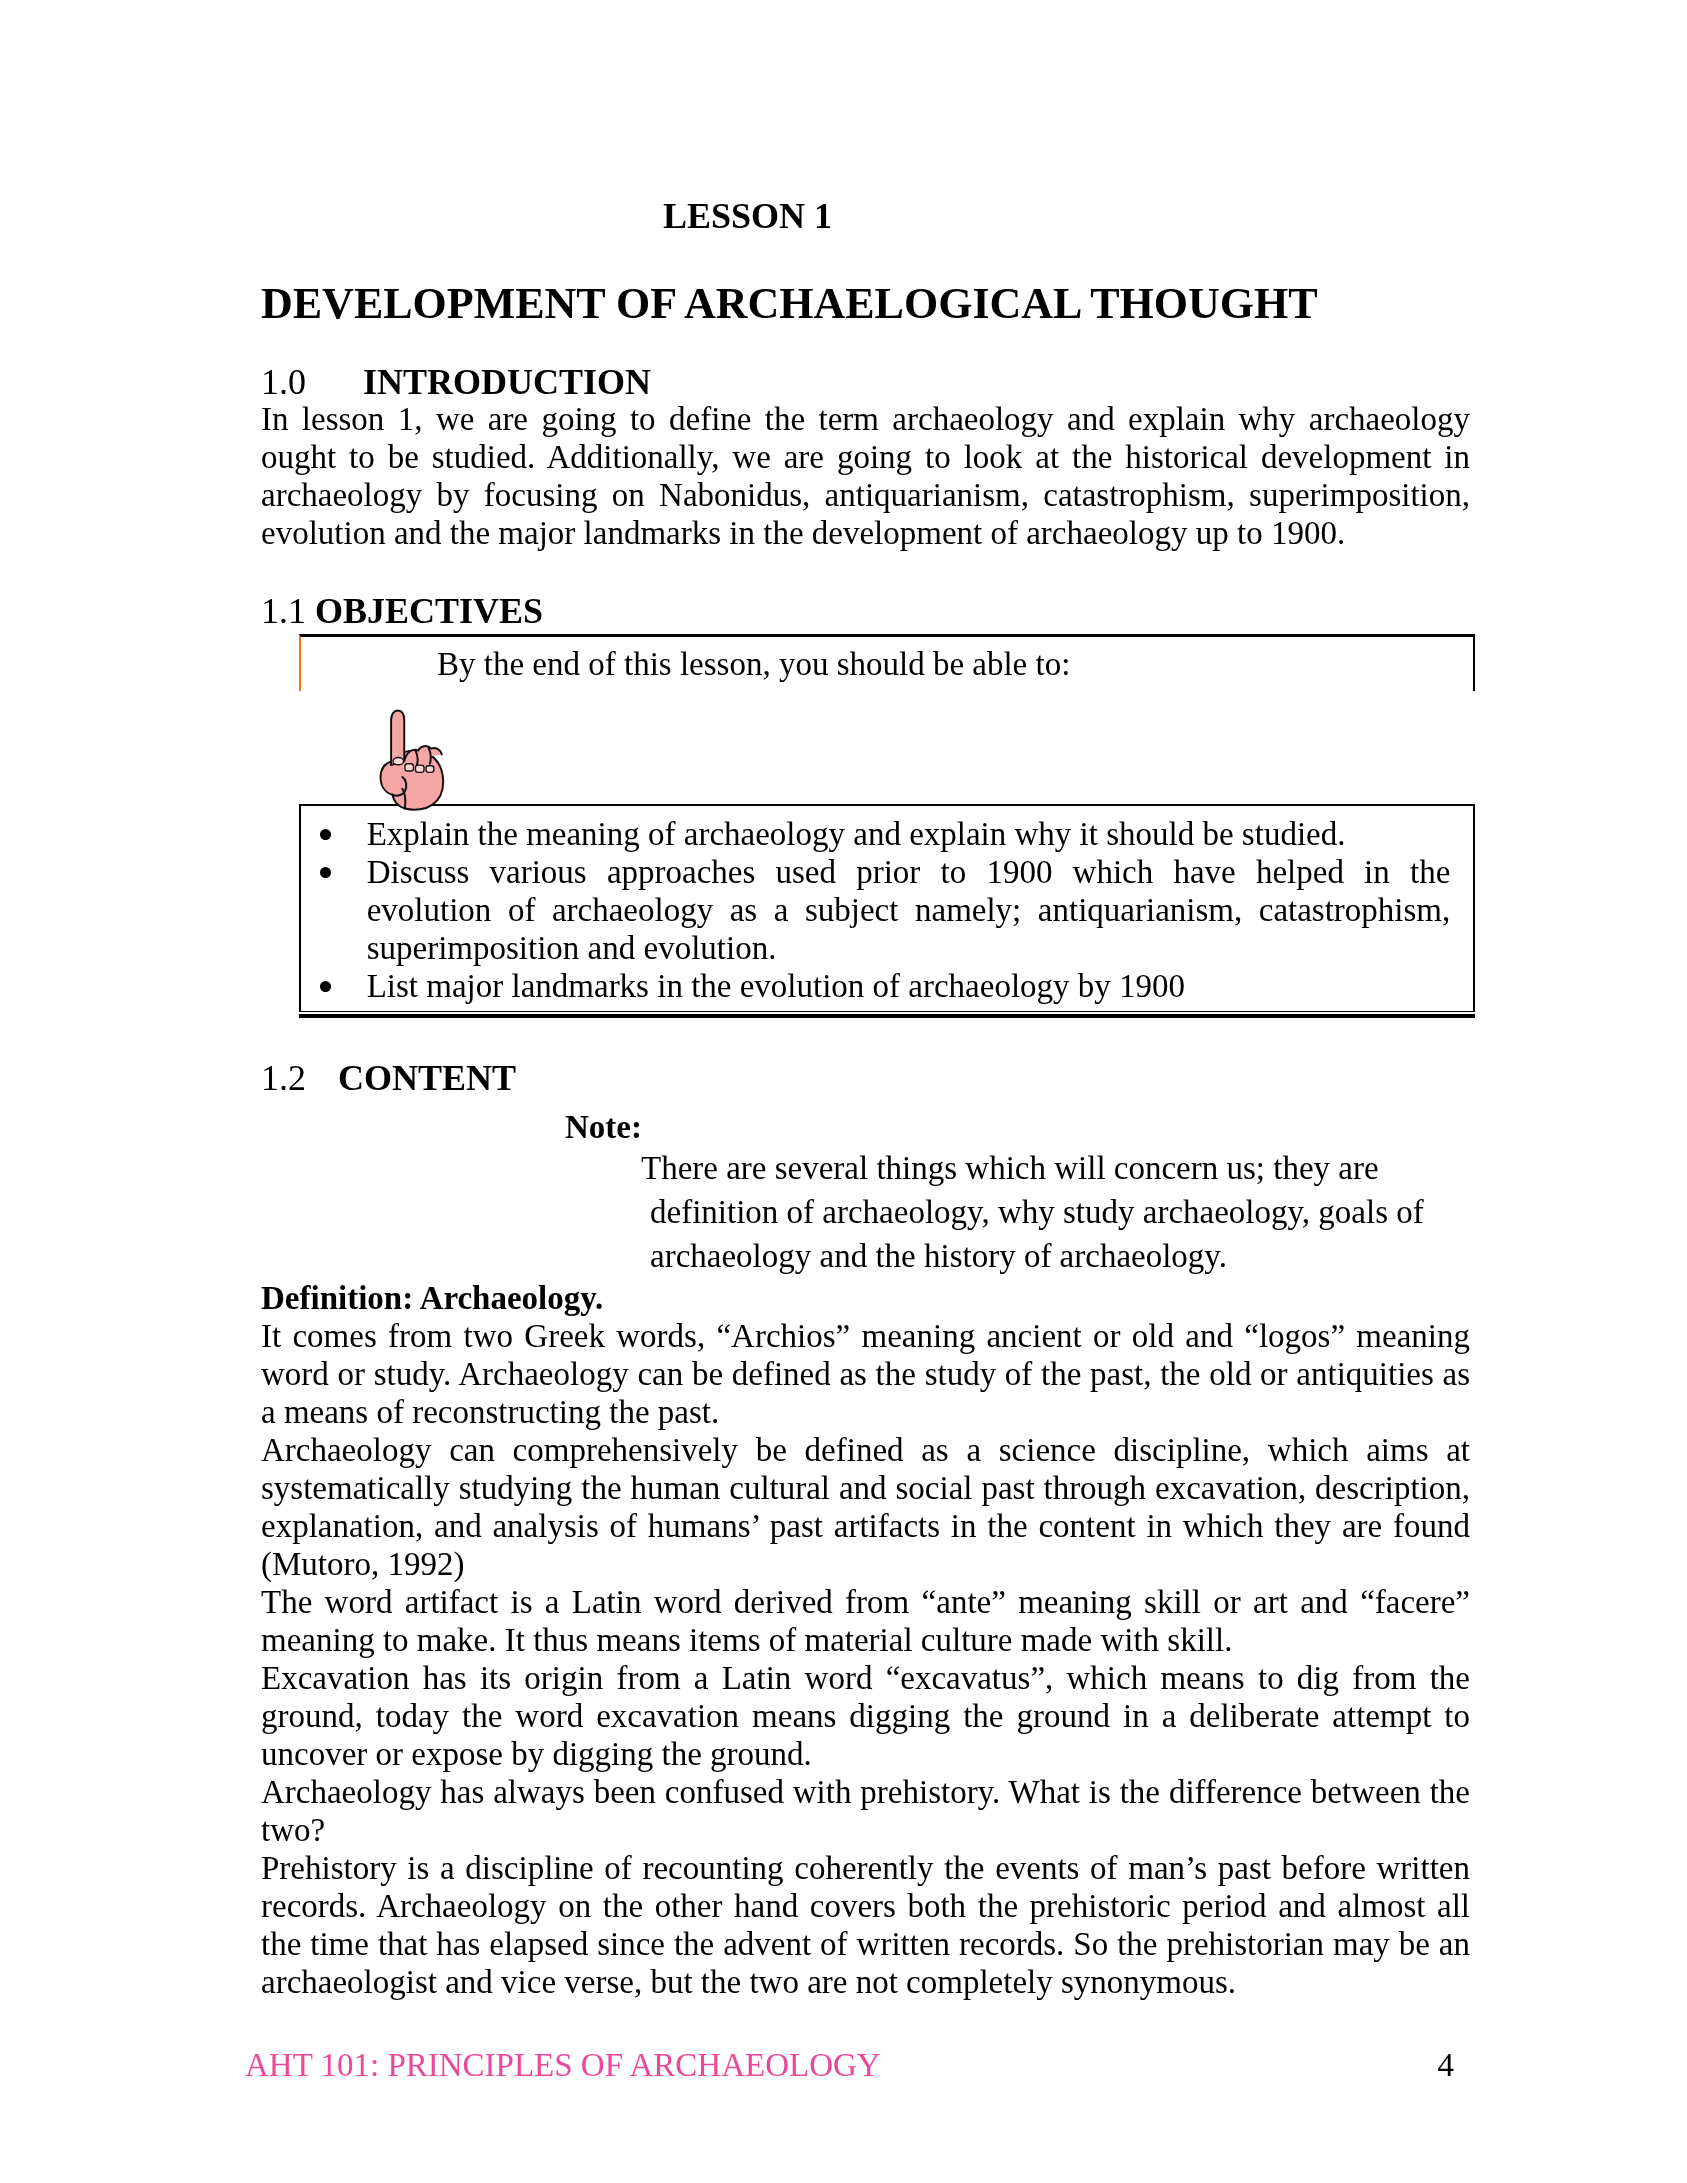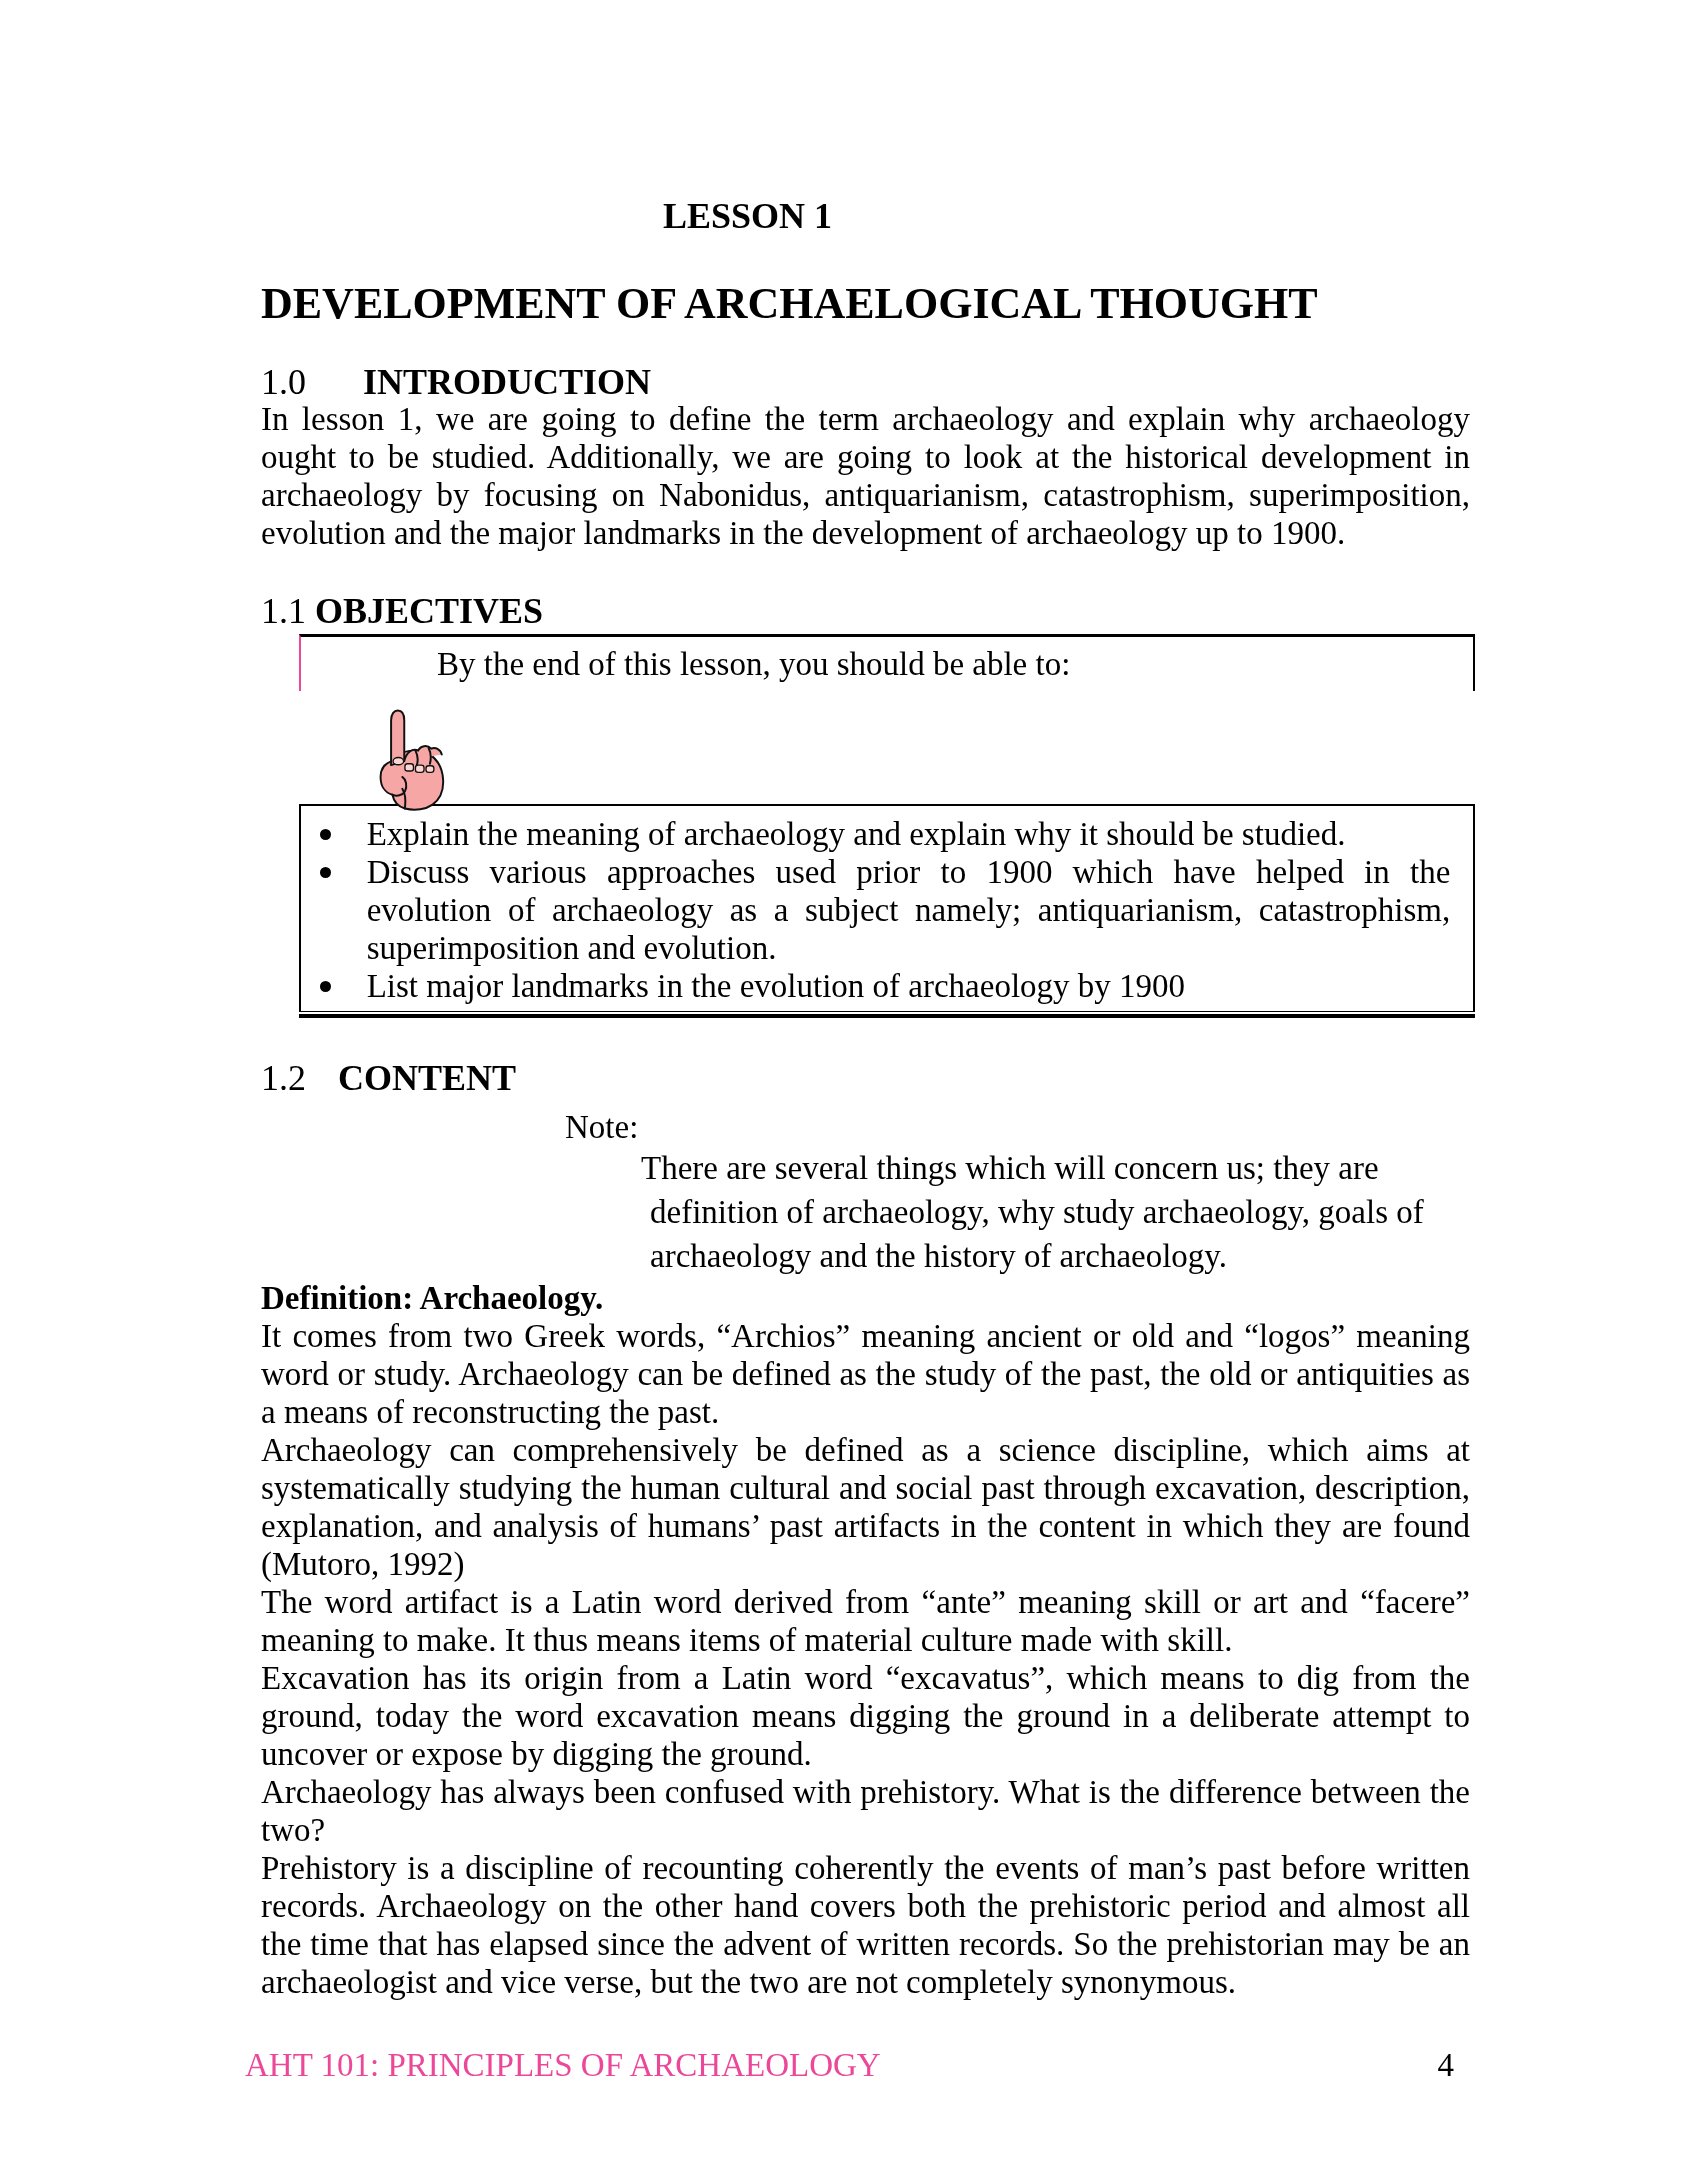--- a/index.html
+++ b/index.html
@@ -25,39 +25,39 @@
   .sechead-content { margin-top:42px; }
   .tab-lg { display:inline-block; width:57px; }
   .tab-sm { display:inline-block; width:32px; }
 
   .body-text { font-size:33px; line-height:38px; }
   .just { text-align:justify; }
   .intro-p { margin-top:5.3px; }
 
   .box1 {
     margin:5.3px -5.3px 0 38px;
-    border-top:3.3px solid #000; border-left:2px solid #ec4899; border-right:2px solid #000;
+    border-top:3.3px solid #000; border-left:2px solid #f97316; border-right:2px solid #000;
     height:44px; padding:9.3px 0 0 136px;
     font-size:33px; line-height:34px;
   }
   .hand-wrap { position:relative; z-index:2; margin:17px 0 -6.6px 111px; width:79px; height:103px; }
   .hand-wrap svg { display:block; width:79px; height:103px; }
 
   .box2 {
     position:relative; margin:0 -5.3px 0 38px;
     border:2px solid #000; border-bottom-width:1.3px;
     padding:9.3px 23px 5.3px 18.5px;
   }
   .bullet-row { display:flex; font-size:33px; line-height:38px;justify-content:space-between; }
   .dot { flex:0 0 11.2px; width:11.2px; height:11.2px; border-radius:50%; background:#000; margin-top:14px; }
   .btext { margin-left:36px; flex:1; }
 
   .thickline { height:4px; background:#000; margin:2.6px -5.3px 0 38px; }
 
-  .note-label { margin:12px 0 0 304px; font-size:33px; font-weight:normal; line-height:38px; }
+  .note-label { margin:12px 0 0 304px; font-size:33px; font-weight:bold; line-height:38px; }
   .note-line  { margin-left:380px; font-size:33px; line-height:44px; }
   .note-line.cont { margin-left:389px; }
   .defhead { margin-top:1.3px; font-size:33px; font-weight:bold; line-height:38px; }
   .para { margin:0; font-size:33px; line-height:38px; text-align:justify; }
 
   .footer {
     position:absolute; left:245px; top:2047px; width:1209px;
     display:flex; justify-content:space-between; align-items:baseline;
     font-size:33px; line-height:1.1;
   }

